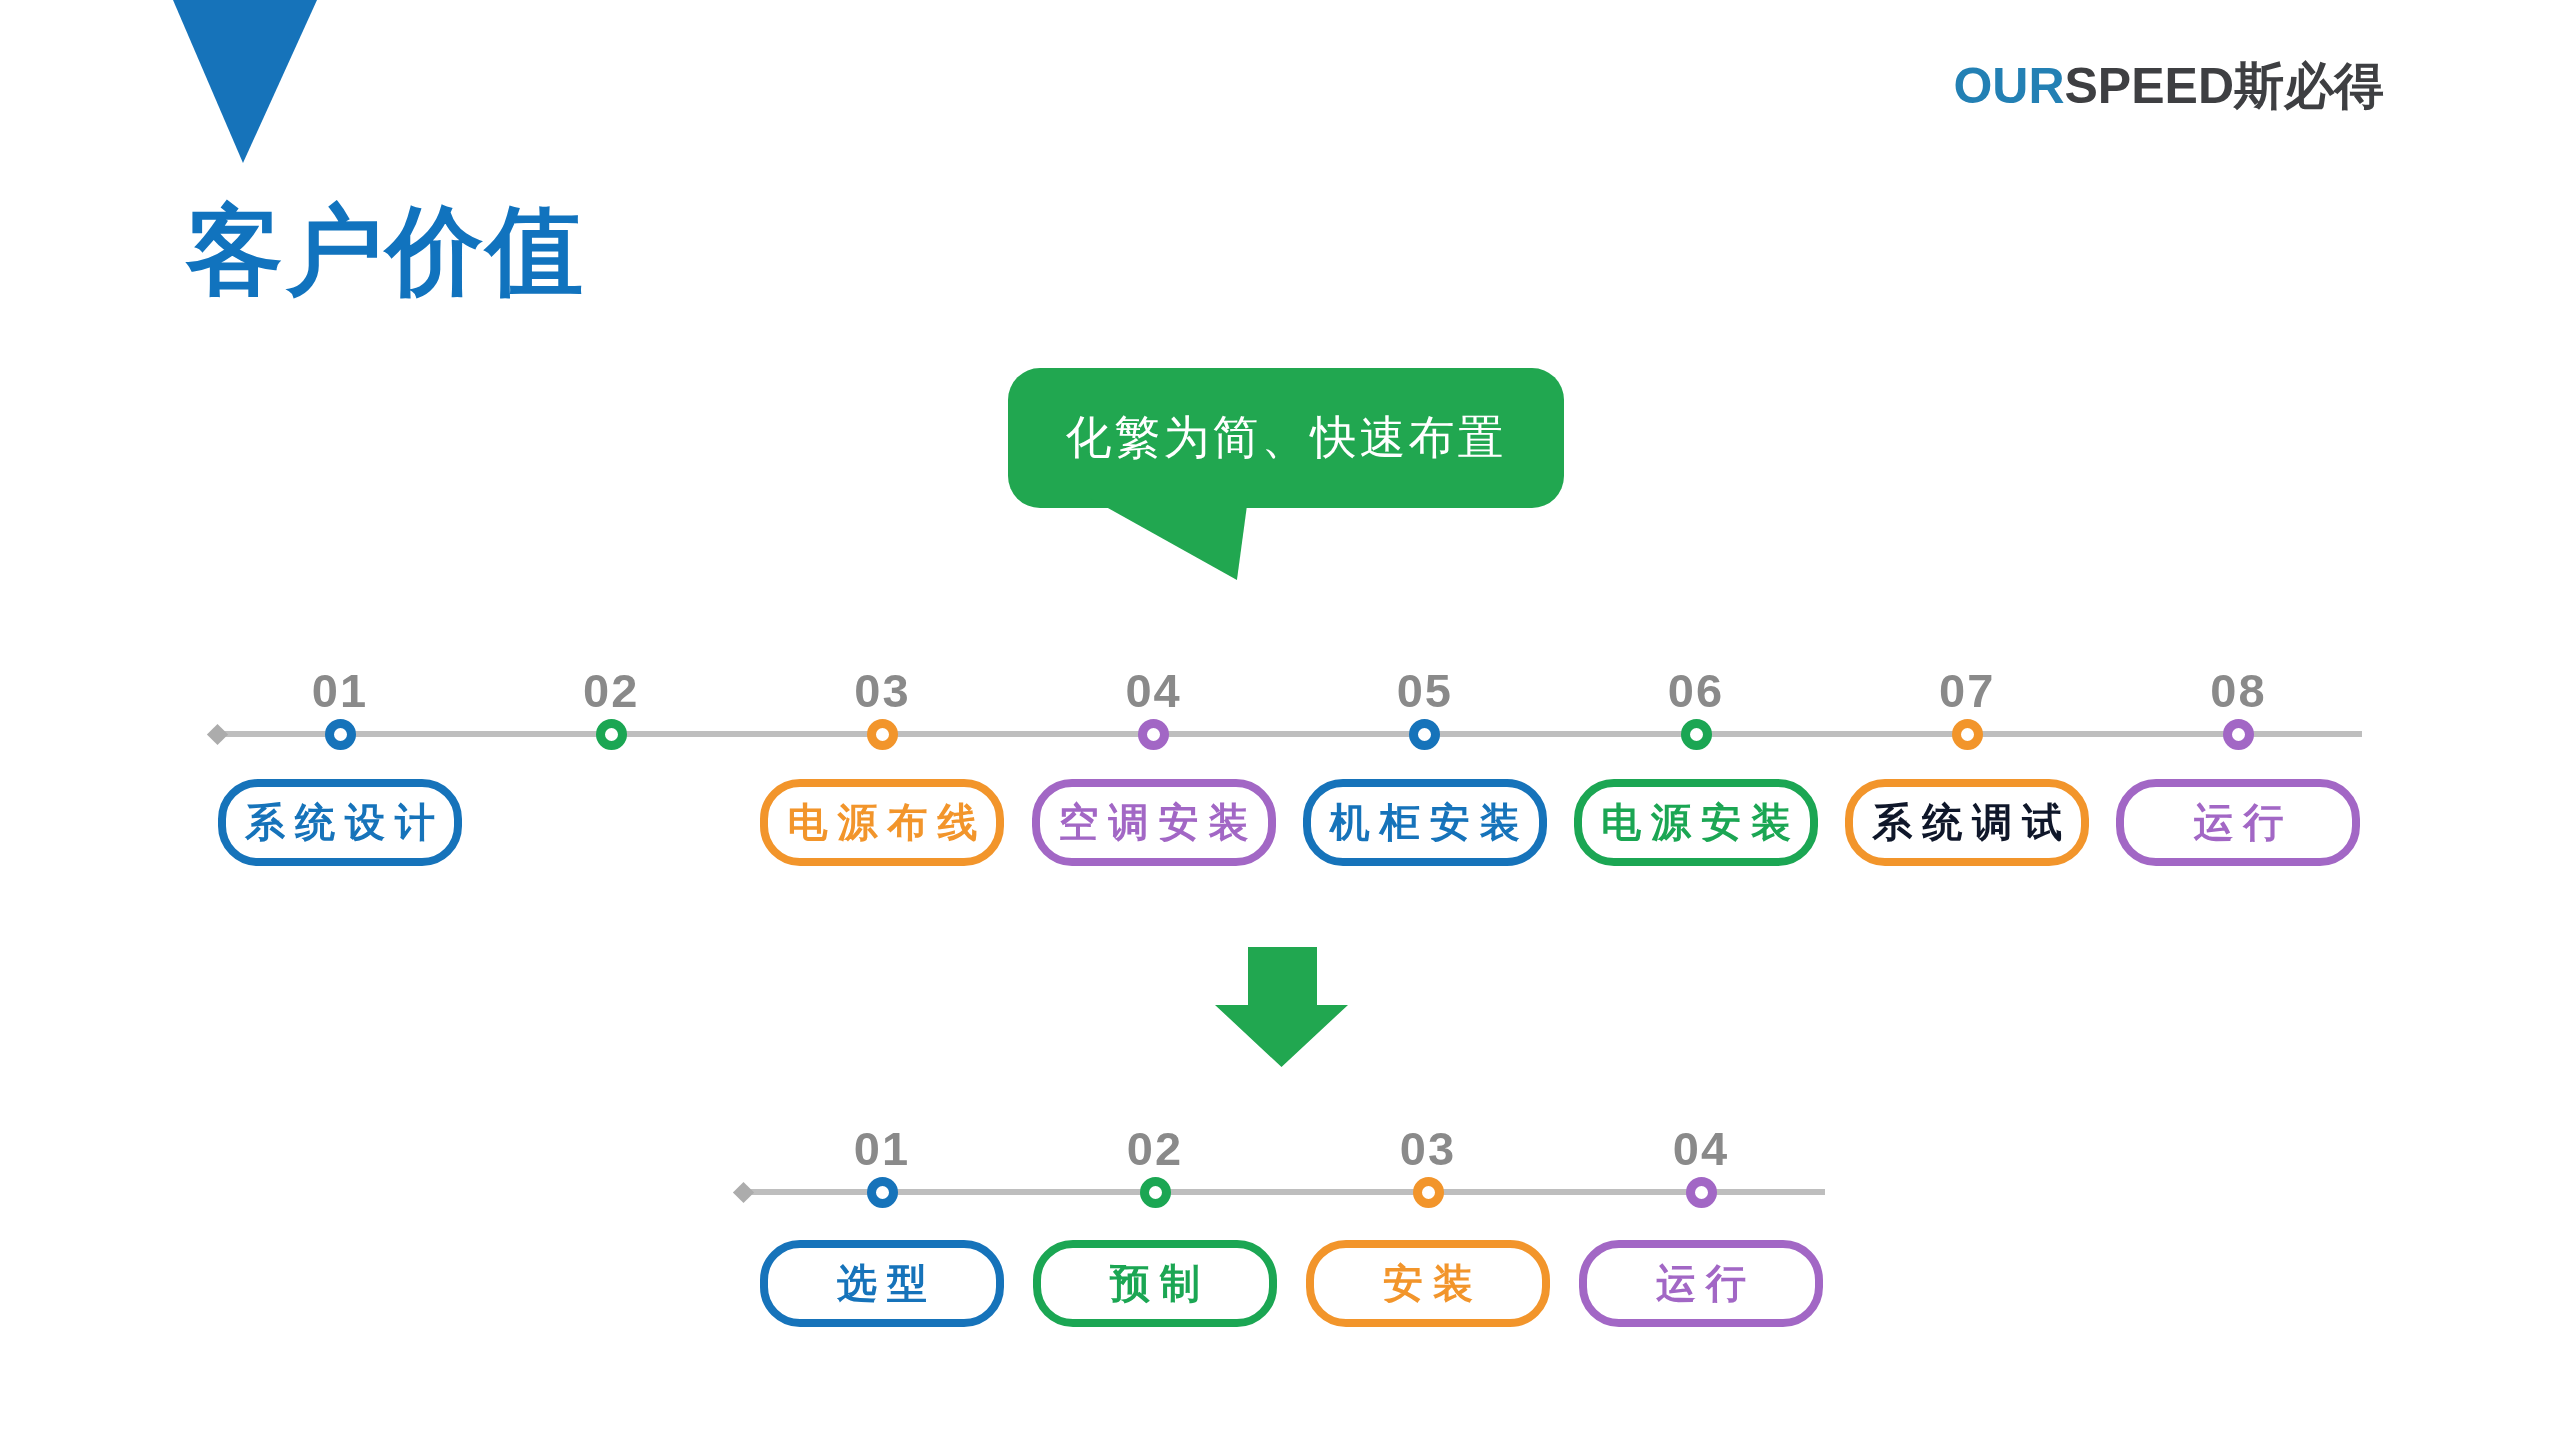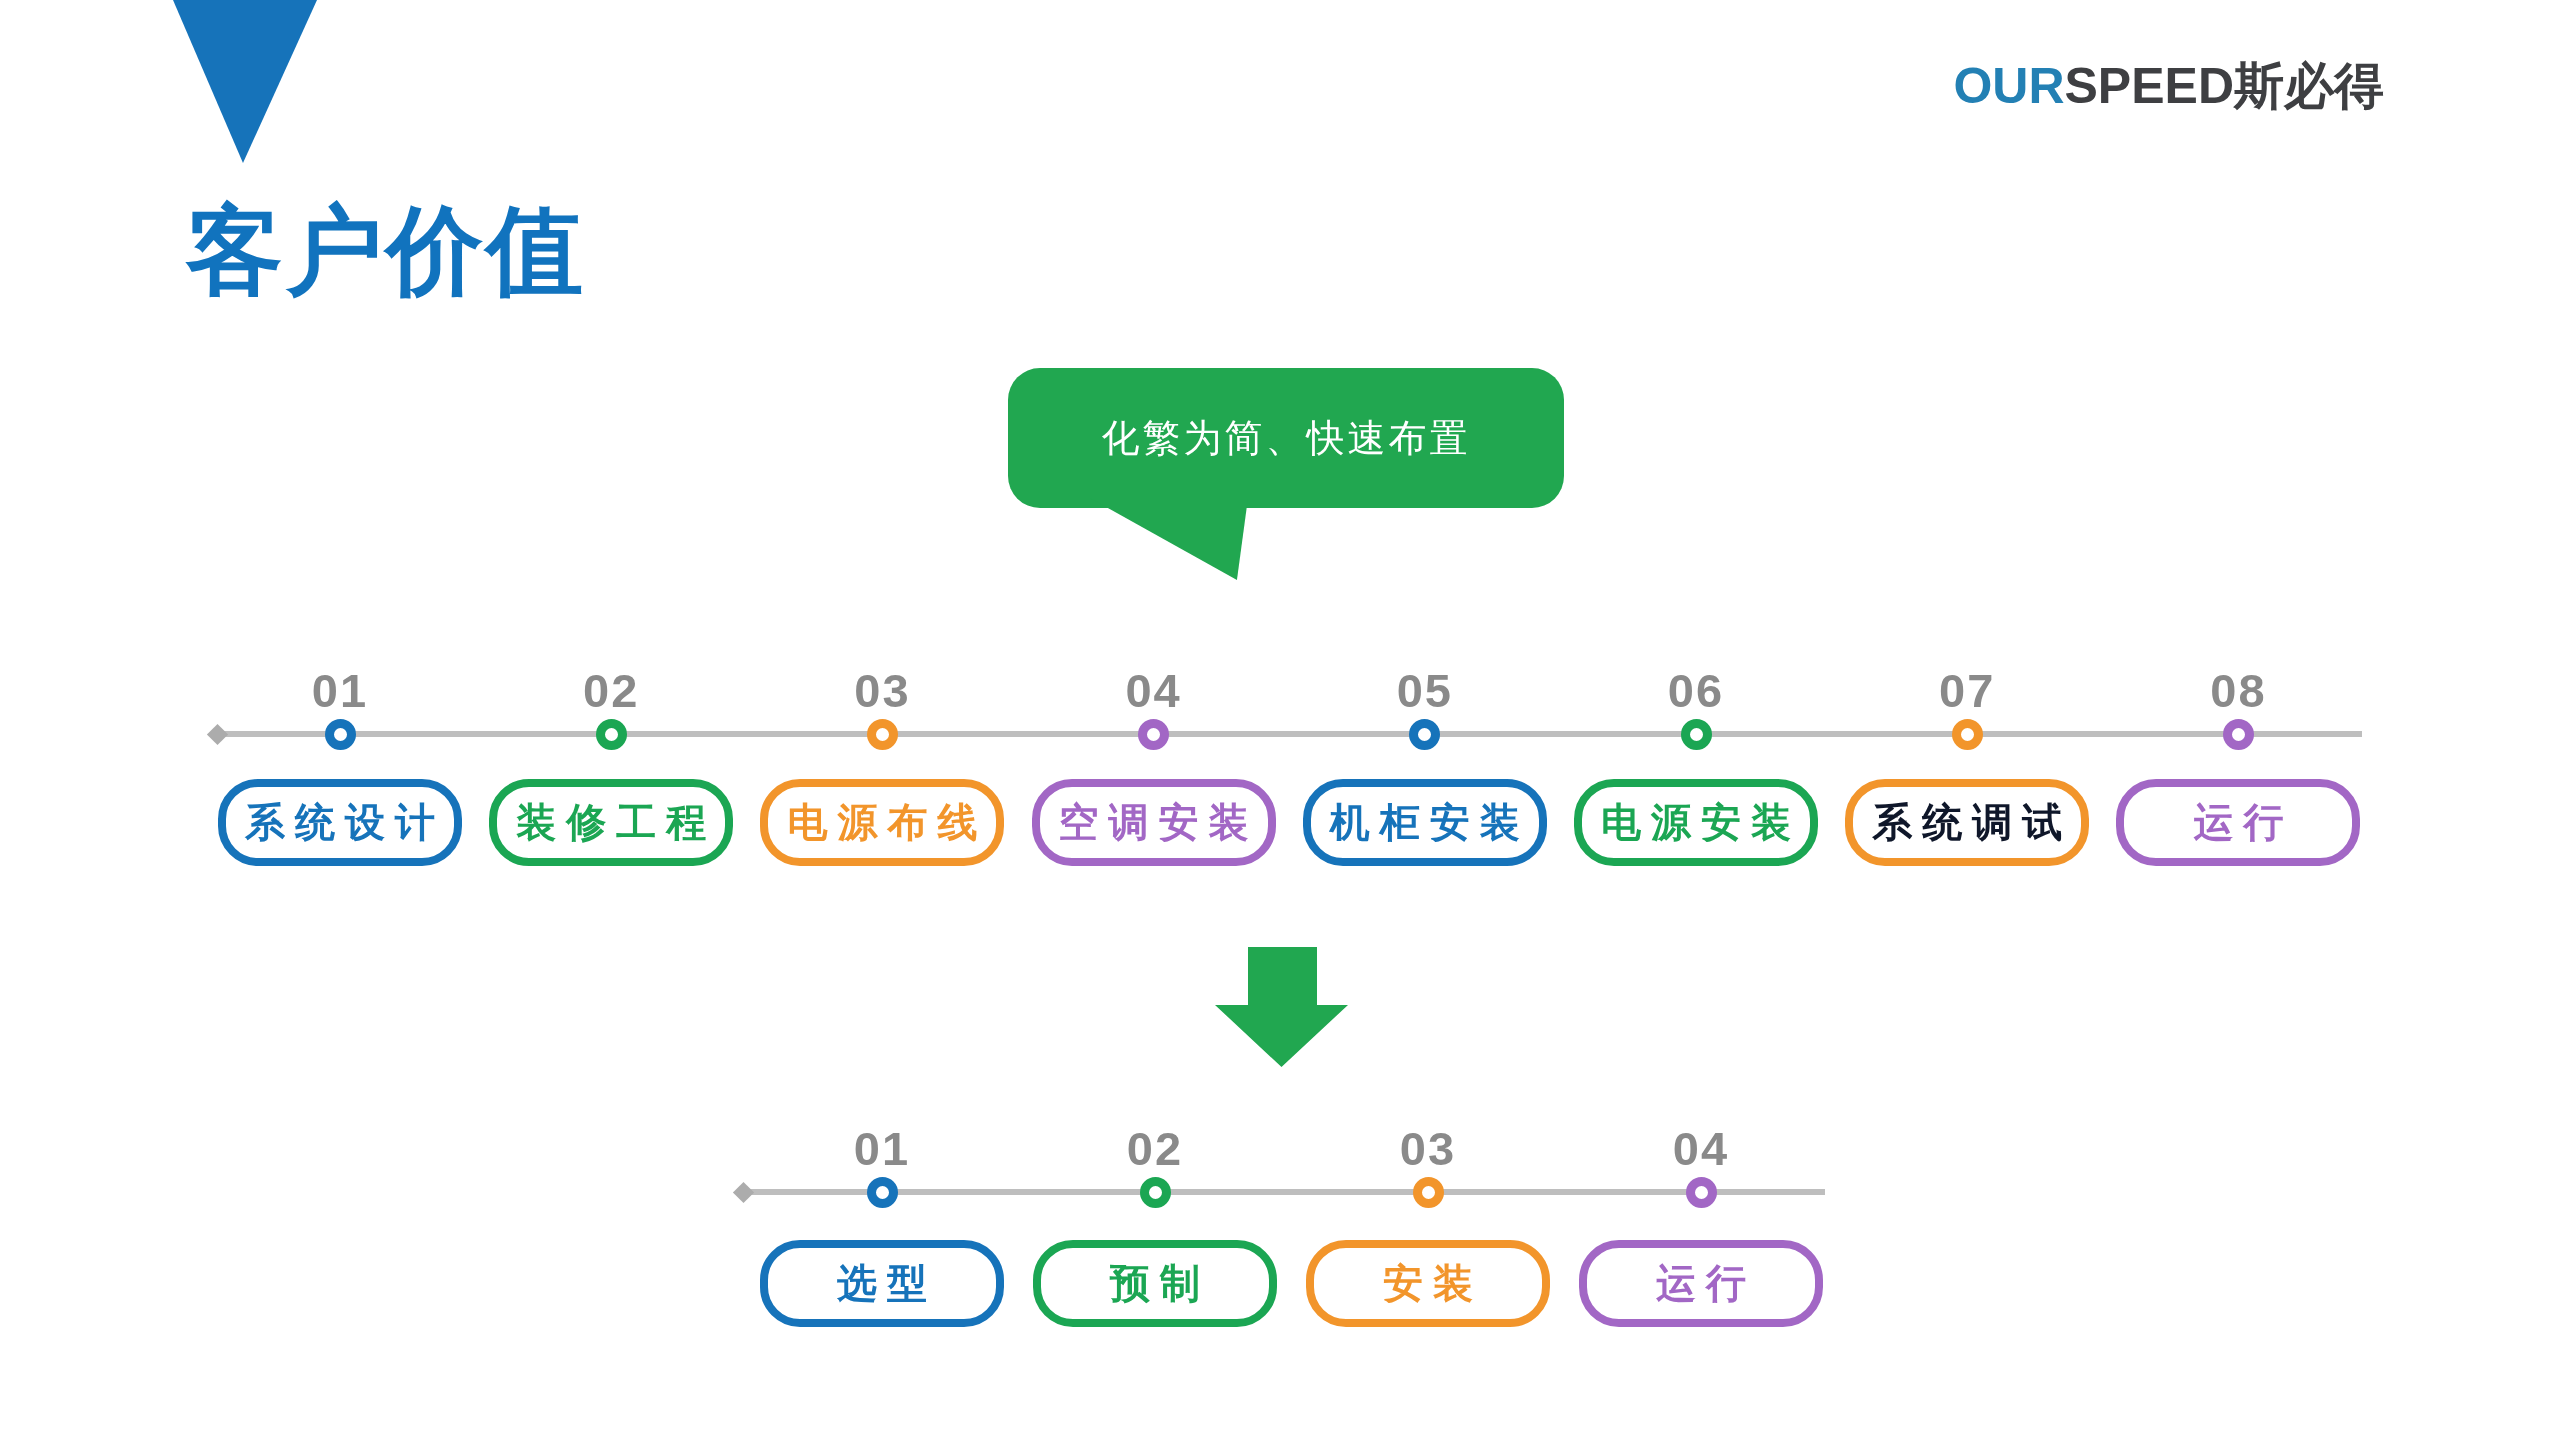--- a/index.html
+++ b/index.html
@@ -27,21 +27,21 @@
     color:var(--title-blue);
     text-align:center;
   }
   
   .callout{
     position:absolute;left:1008px;top:368px;width:556px;height:140px;
     background:var(--bubble-green);border-radius:32px;
     display:flex;align-items:center;justify-content:center;
   }
   .callout-text{
-    color:#ffffff;font-size:38px;font-weight:400;letter-spacing:3px;white-space:nowrap;
+    color:#ffffff;font-size:46px;font-weight:400;letter-spacing:3px;white-space:nowrap;
   }
   .callout-tail{
     position:absolute;left:1090px;top:498px;width:158px;height:82px;
     background:var(--bubble-green);
     clip-path:polygon(0 0,100% 0,93% 100%);
   }
   
   .down-arrow{
     position:absolute;left:1215px;top:947px;width:133px;height:120px;
     background:var(--bubble-green);
@@ -92,23 +92,20 @@
   <div class="timeline" id="timeline-top">
       <div class="tl-line" style="left: 217px; top: 731px; width: 2145px;"></div>
       <div class="tl-diamond" style="left: 209.5px; top: 726.5px;"></div>
       <div class="tl-number" style="left: 250px; top: 672px;">01</div>
       <div class="tl-dot" style="left: 324.5px; top: 718.5px; border-color: rgb(22, 115, 186);"></div>
       <div class="tl-pill" style="left: 218px; top: 779px; border-color: rgb(22, 115, 186);">
         <div class="tl-pill-label" style="color: rgb(22, 115, 186);">系统设计</div>
       </div>
       <div class="tl-number" style="left: 521.2px; top: 672px;">02</div>
       <div class="tl-dot" style="left: 595.7px; top: 718.5px; border-color: rgb(27, 166, 83);"></div>
-      <div class="tl-pill" style="left: 489.2px; top: 779px; border-color: rgb(27, 166, 83);">
-        <div class="tl-pill-label" style="color: rgb(27, 166, 83);">装修工程</div>
-      </div>
       <div class="tl-number" style="left: 792.4px; top: 672px;">03</div>
       <div class="tl-dot" style="left: 866.9px; top: 718.5px; border-color: rgb(242, 149, 43);"></div>
       <div class="tl-pill" style="left: 760.4px; top: 779px; border-color: rgb(242, 149, 43);">
         <div class="tl-pill-label" style="color: rgb(242, 149, 43);">电源布线</div>
       </div>
       <div class="tl-number" style="left: 1063.6px; top: 672px;">04</div>
       <div class="tl-dot" style="left: 1138.1px; top: 718.5px; border-color: rgb(162, 103, 197);"></div>
       <div class="tl-pill" style="left: 1031.6px; top: 779px; border-color: rgb(162, 103, 197);">
         <div class="tl-pill-label" style="color: rgb(162, 103, 197);">空调安装</div>
       </div>

